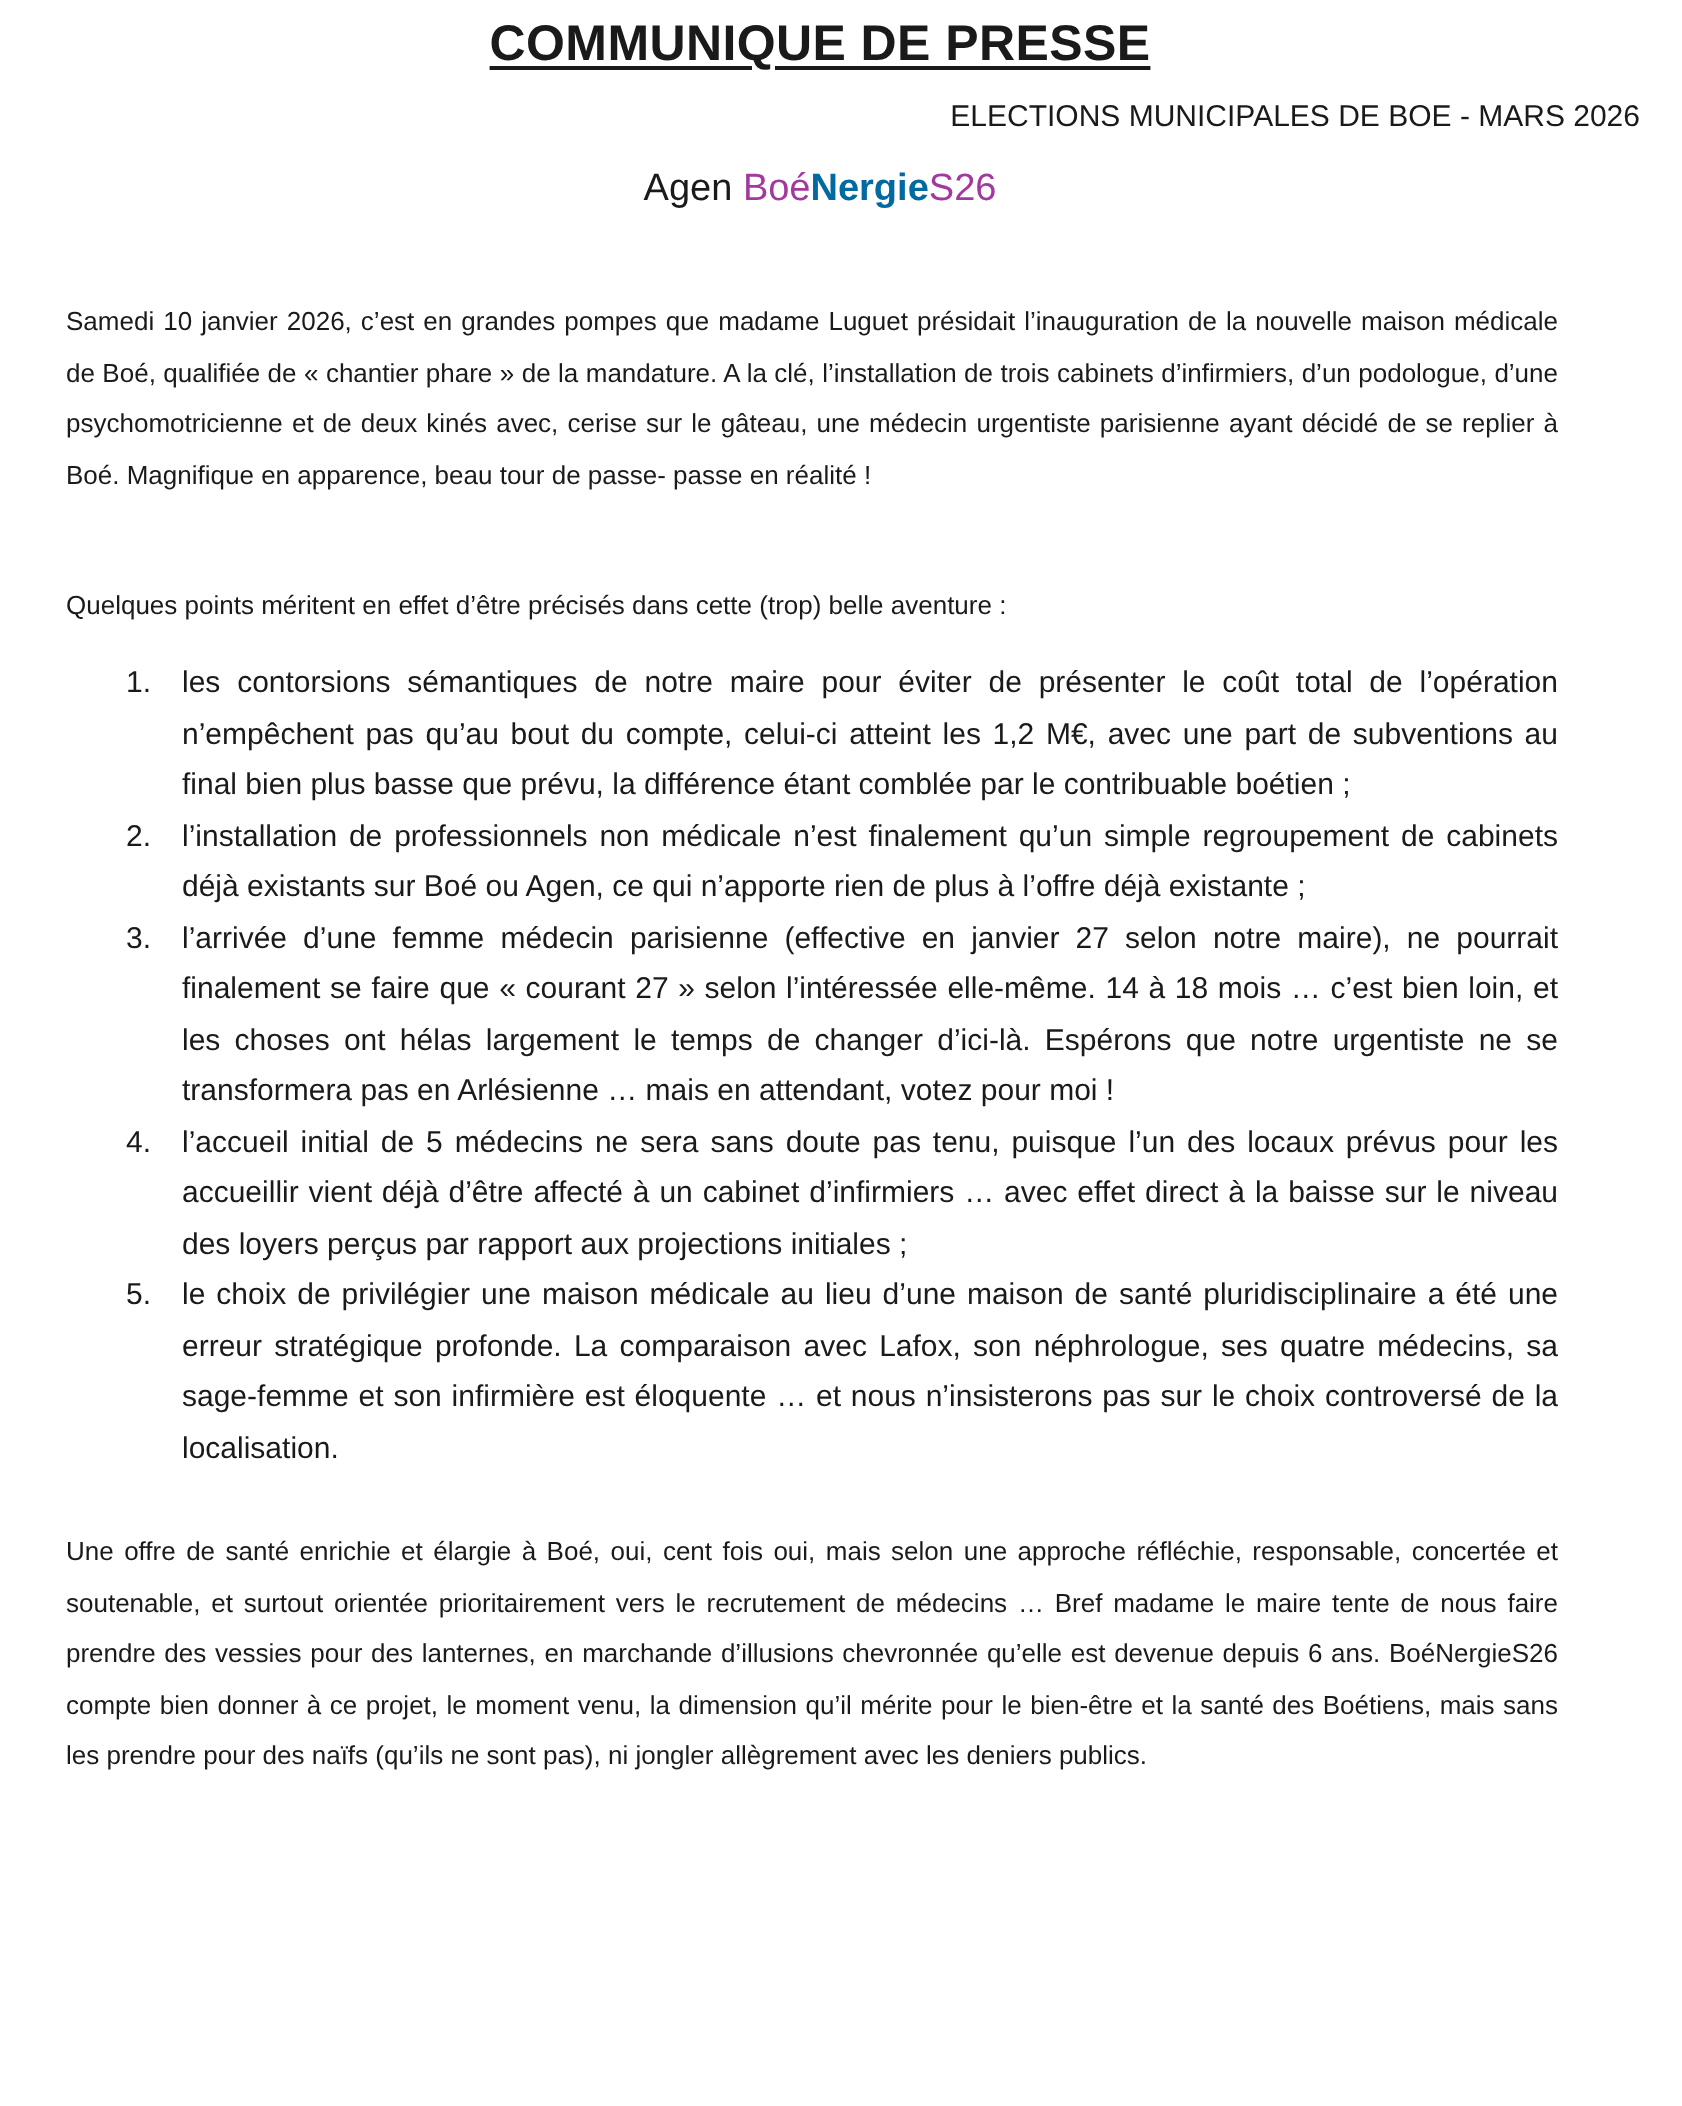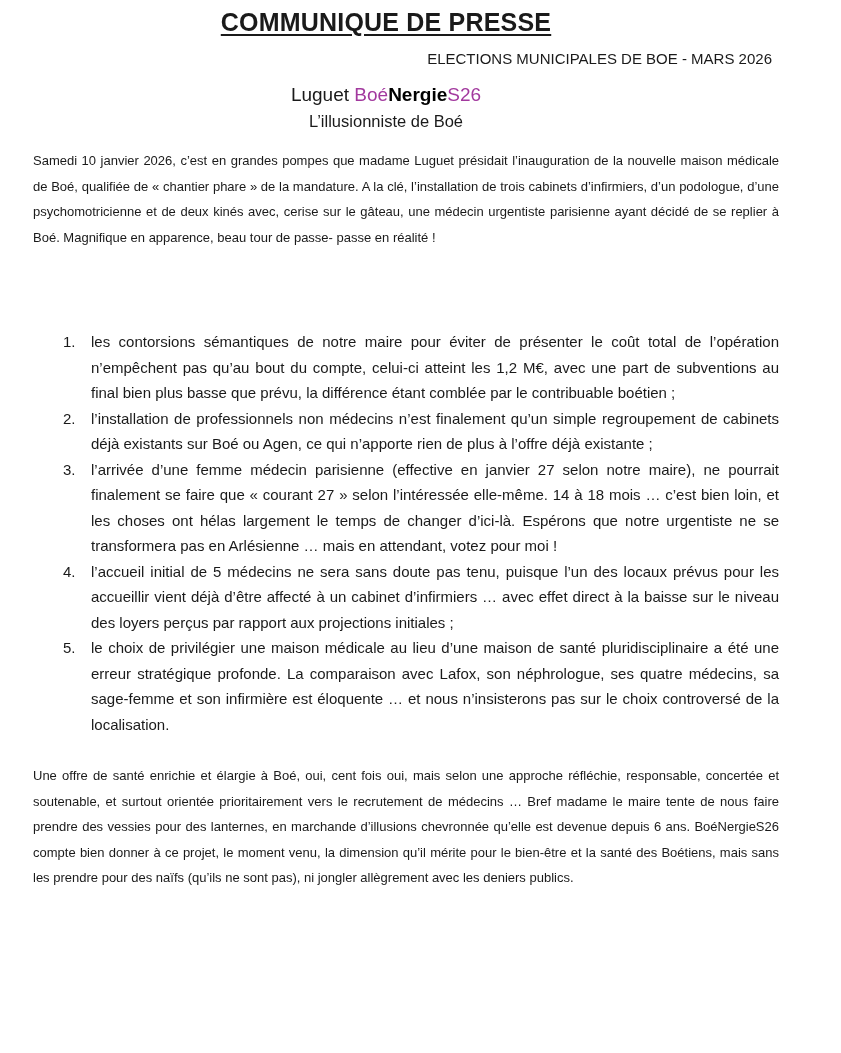--- a/index.html
+++ b/index.html
@@ -1,36 +1,36 @@
 <!DOCTYPE html>
 <html><head>
 <meta charset="utf-8">
 <style>
   html, body { margin: 0; padding: 0; background: #ffffff; }
   body {
     width: 841px; height: 1053px; overflow: hidden;
     font-family: "Liberation Sans", "DejaVu Sans", sans-serif;
     color: #1a1a1a;
   }
-  .page { position: relative; width: 772px; height: 1053px; }
+  .page { position: relative; width: 772px; height: 1053px; padding-left: 48px; }
   .title {
     position: absolute; left: 0; right: 0; top: 8px;
     text-align: center; font-weight: bold; font-size: 25px;
     text-decoration: underline; text-underline-offset: 3px; letter-spacing: 0.2px;
   }
   .subtitle {
     position: absolute; left: 0; right: 0; top: 50px;
     text-align: right; font-size: 15px;
   }
   .liste {
     position: absolute; left: 0; right: 0; top: 84px;
     text-align: center; font-size: 19px;
   }
   .liste .b1 { color: #a2399e; font-weight: normal; }
-  .liste .b2 { color: #000000; font-weight: bold; }
+  .liste .b2 { color: #0369a1; font-weight: bold; }
   .tagline {
     position: absolute; left: 0; right: 0; top: 112px;
     text-align: center; font-size: 16.5px;
   }
   .body {
     position: absolute; left: 33px; width: 746px;
     font-size: 13px; line-height: 25.5px; text-align: justify;
   }
   .p1 { top: 148px; }
   .p2 { top: 290px; }
@@ -47,29 +47,29 @@
     font-size: 15px;
   }
 </style>
 </head>
 <body>
 
 <div class="page">
   <div class="title">COMMUNIQUE DE PRESSE</div>
   <div class="subtitle">ELECTIONS MUNICIPALES DE BOE - MARS 2026</div>
   <div class="liste">
-    <span>Luguet </span><span class="b1">Boé</span><span class="b2">Nergie</span><span class="b1">S26</span>
+    <span>Agen </span><span class="b1">Boé</span><span class="b2">Nergie</span><span class="b1">S26</span>
   </div>
-  <div class="tagline">L’illusionniste de Boé</div>
 
   <p class="body p1" style="margin:0">Samedi 10 janvier 2026, c’est en grandes pompes que madame Luguet présidait l’inauguration de la nouvelle maison médicale de Boé, qualifiée de « chantier phare » de la mandature. A la clé, l’installation de trois cabinets d’infirmiers, d’un podologue, d’une psychomotricienne et de deux kinés avec, cerise sur le gâteau, une médecin urgentiste parisienne ayant décidé de se replier à Boé. Magnifique en apparence, beau tour de passe- passe en réalité !</p>
+  <p class="body p2" style="margin:0">Quelques points méritent en effet d’être précisés dans cette (trop) belle aventure :</p>
 
   <ol class="points">
     <li><span class="num">1.</span><span>les contorsions sémantiques de notre maire pour éviter de présenter le coût total de l’opération n’empêchent pas qu’au bout du compte, celui-ci atteint les 1,2 M€, avec une part de subventions au final bien plus basse que prévu, la différence étant comblée par le contribuable boétien ;</span></li>
-    <li><span class="num">2.</span><span>l’installation de professionnels non médecins n’est finalement qu’un simple regroupement de cabinets déjà existants sur Boé ou Agen, ce qui n’apporte rien de plus à l’offre déjà existante ;</span></li>
+    <li><span class="num">2.</span><span>l’installation de professionnels non médicale n’est finalement qu’un simple regroupement de cabinets déjà existants sur Boé ou Agen, ce qui n’apporte rien de plus à l’offre déjà existante ;</span></li>
     <li><span class="num">3.</span><span>l’arrivée d’une femme médecin parisienne (effective en janvier 27 selon notre maire), ne pourrait finalement se faire que « courant 27 » selon l’intéressée elle-même. 14 à 18 mois … c’est bien loin, et les choses ont hélas largement le temps de changer d’ici-là. Espérons que notre urgentiste ne se transformera pas en Arlésienne … mais en attendant, votez pour moi !</span></li>
     <li><span class="num">4.</span><span>l’accueil initial de 5 médecins ne sera sans doute pas tenu, puisque l’un des locaux prévus pour les accueillir vient déjà d’être affecté à un cabinet d’infirmiers … avec effet direct à la baisse sur le niveau des loyers perçus par rapport aux projections initiales ;</span></li>
     <li><span class="num">5.</span><span>le choix de privilégier une maison médicale au lieu d’une maison de santé pluridisciplinaire a été une erreur stratégique profonde. La comparaison avec Lafox, son néphrologue, ses quatre médecins, sa sage-femme et son infirmière est éloquente … et nous n’insisterons pas sur le choix controversé de la localisation.</span></li>
   </ol>
 
   <p class="body p3" style="margin:0">Une offre de santé enrichie et élargie à Boé, oui, cent fois oui, mais selon une approche réfléchie, responsable, concertée et soutenable, et surtout orientée prioritairement vers le recrutement de médecins … Bref madame le maire tente de nous faire prendre des vessies pour des lanternes, en marchande d’illusions chevronnée qu’elle est devenue depuis 6 ans. BoéNergieS26 compte bien donner à ce projet, le moment venu, la dimension qu’il mérite pour le bien-être et la santé des Boétiens, mais sans les prendre pour des naïfs (qu’ils ne sont pas), ni jongler allègrement avec les deniers publics.</p>
 
 </div>
 
 </body></html>

